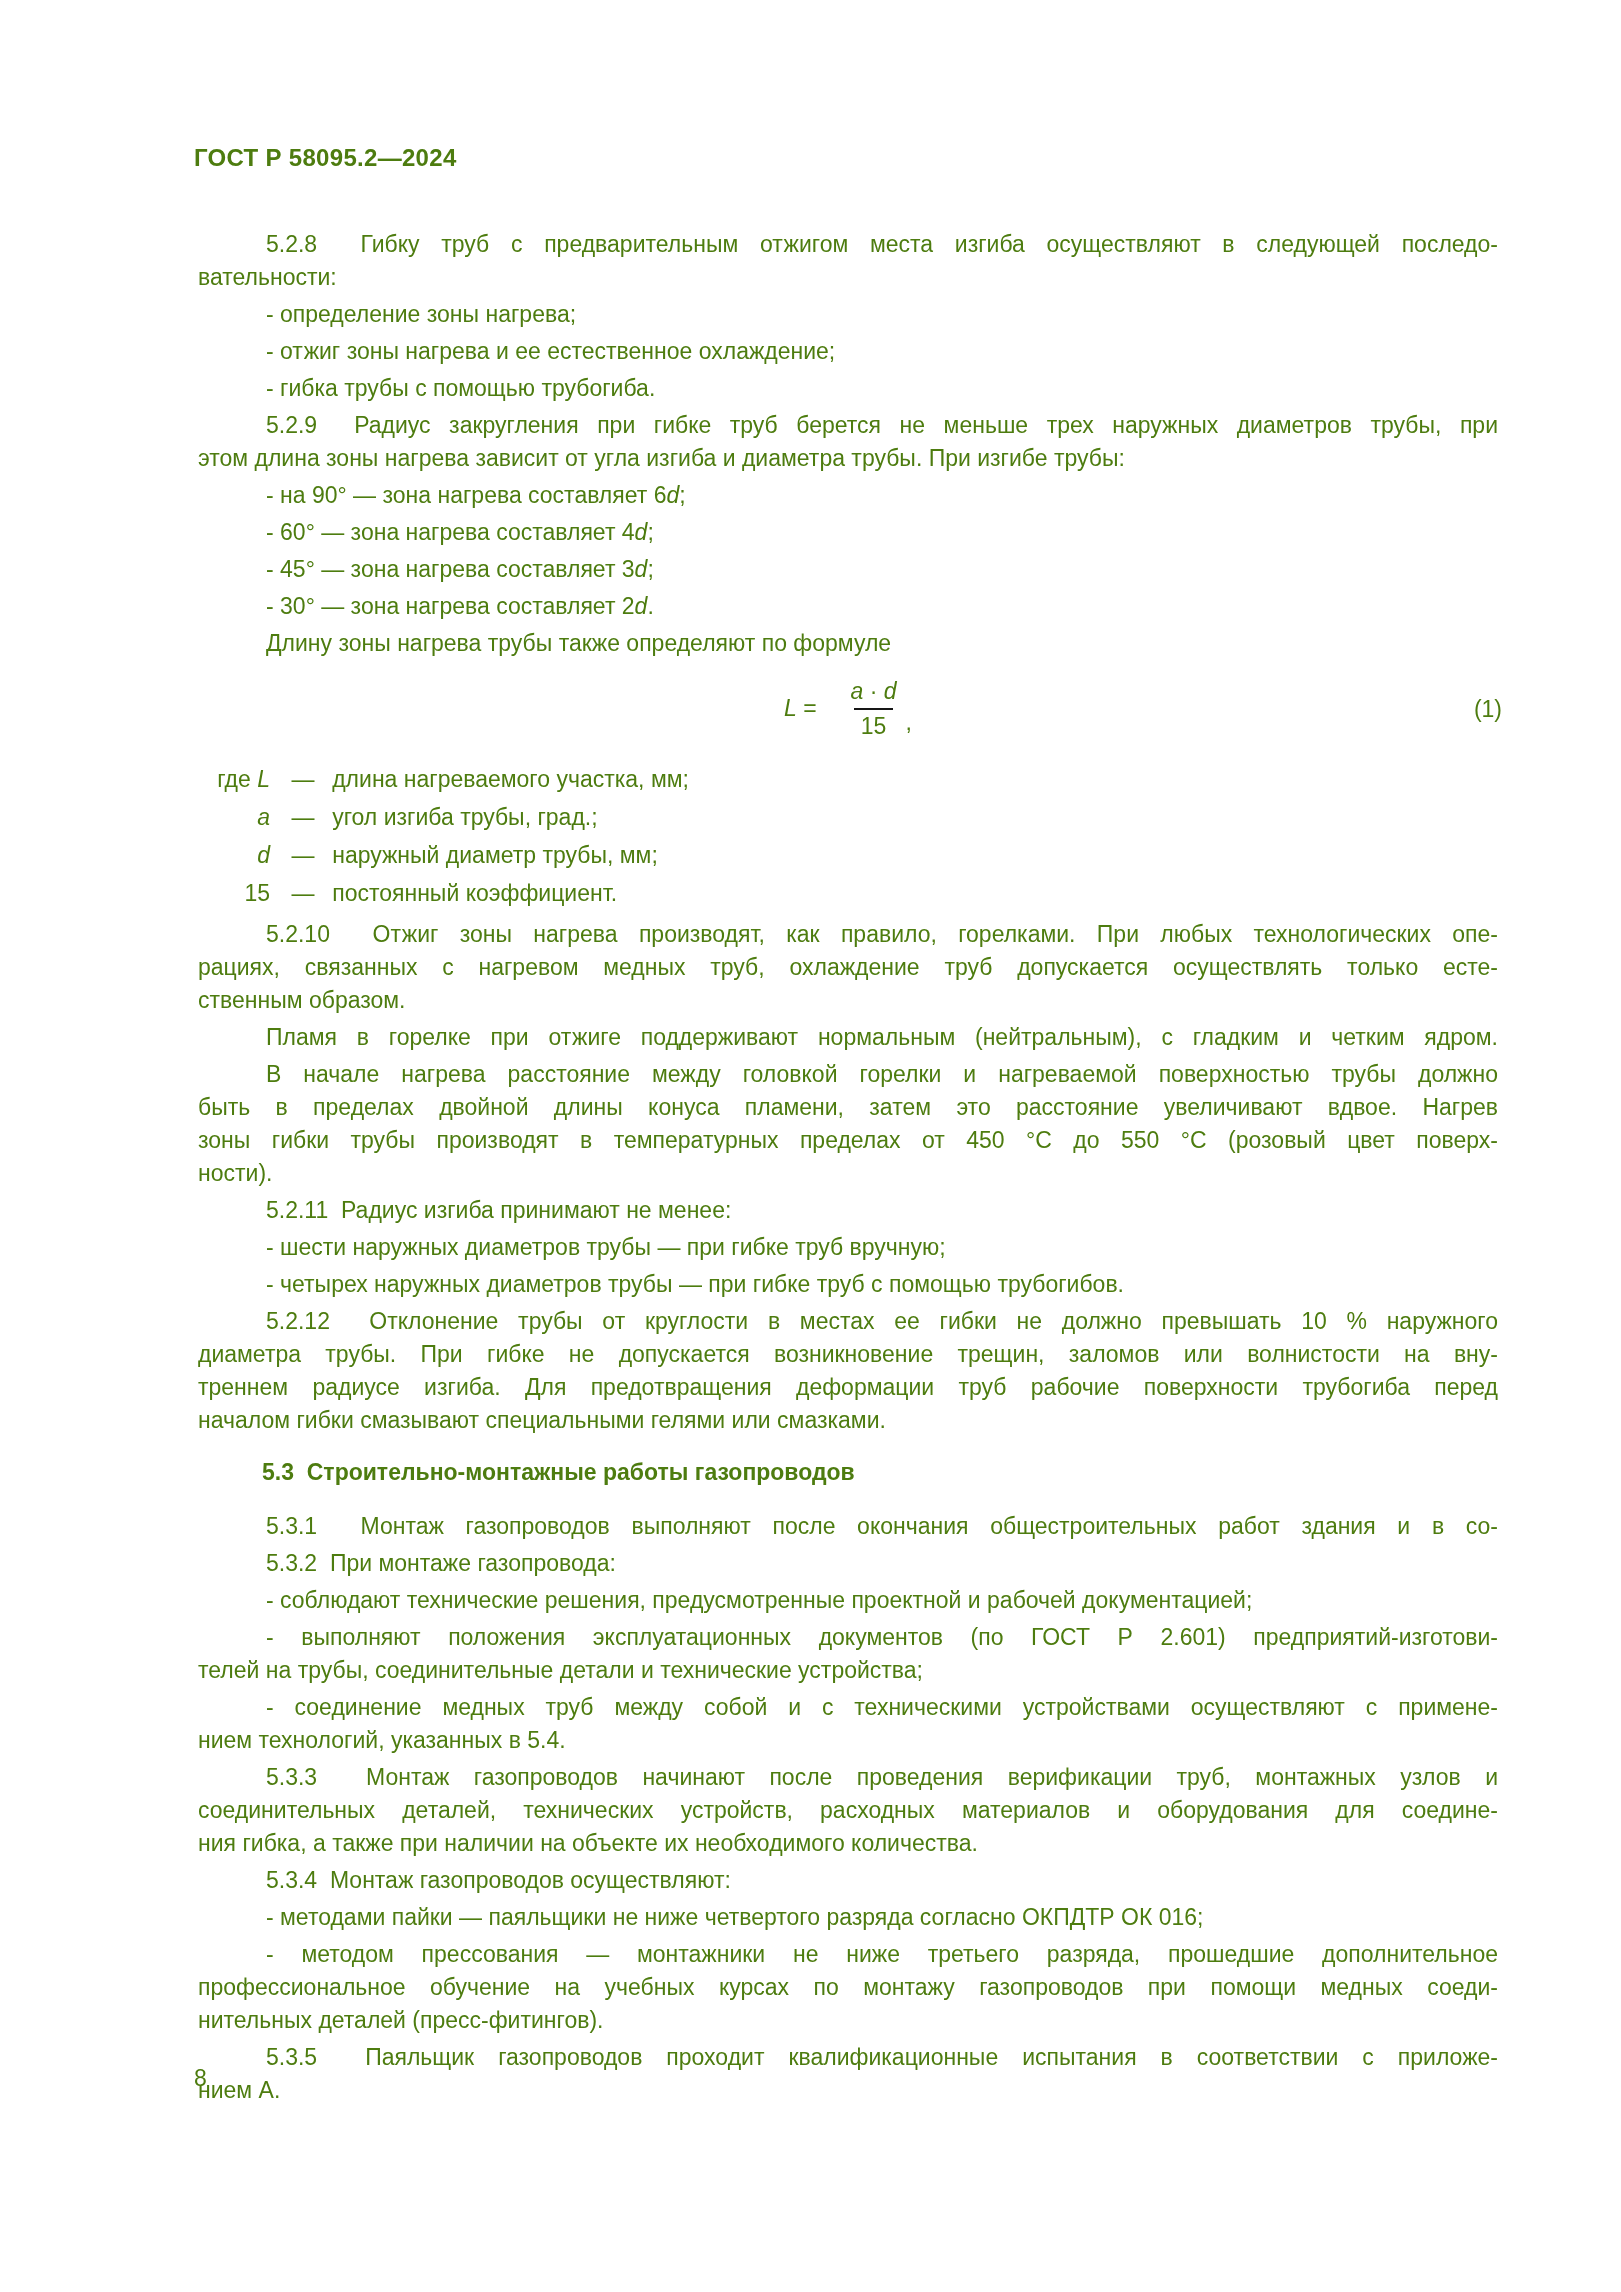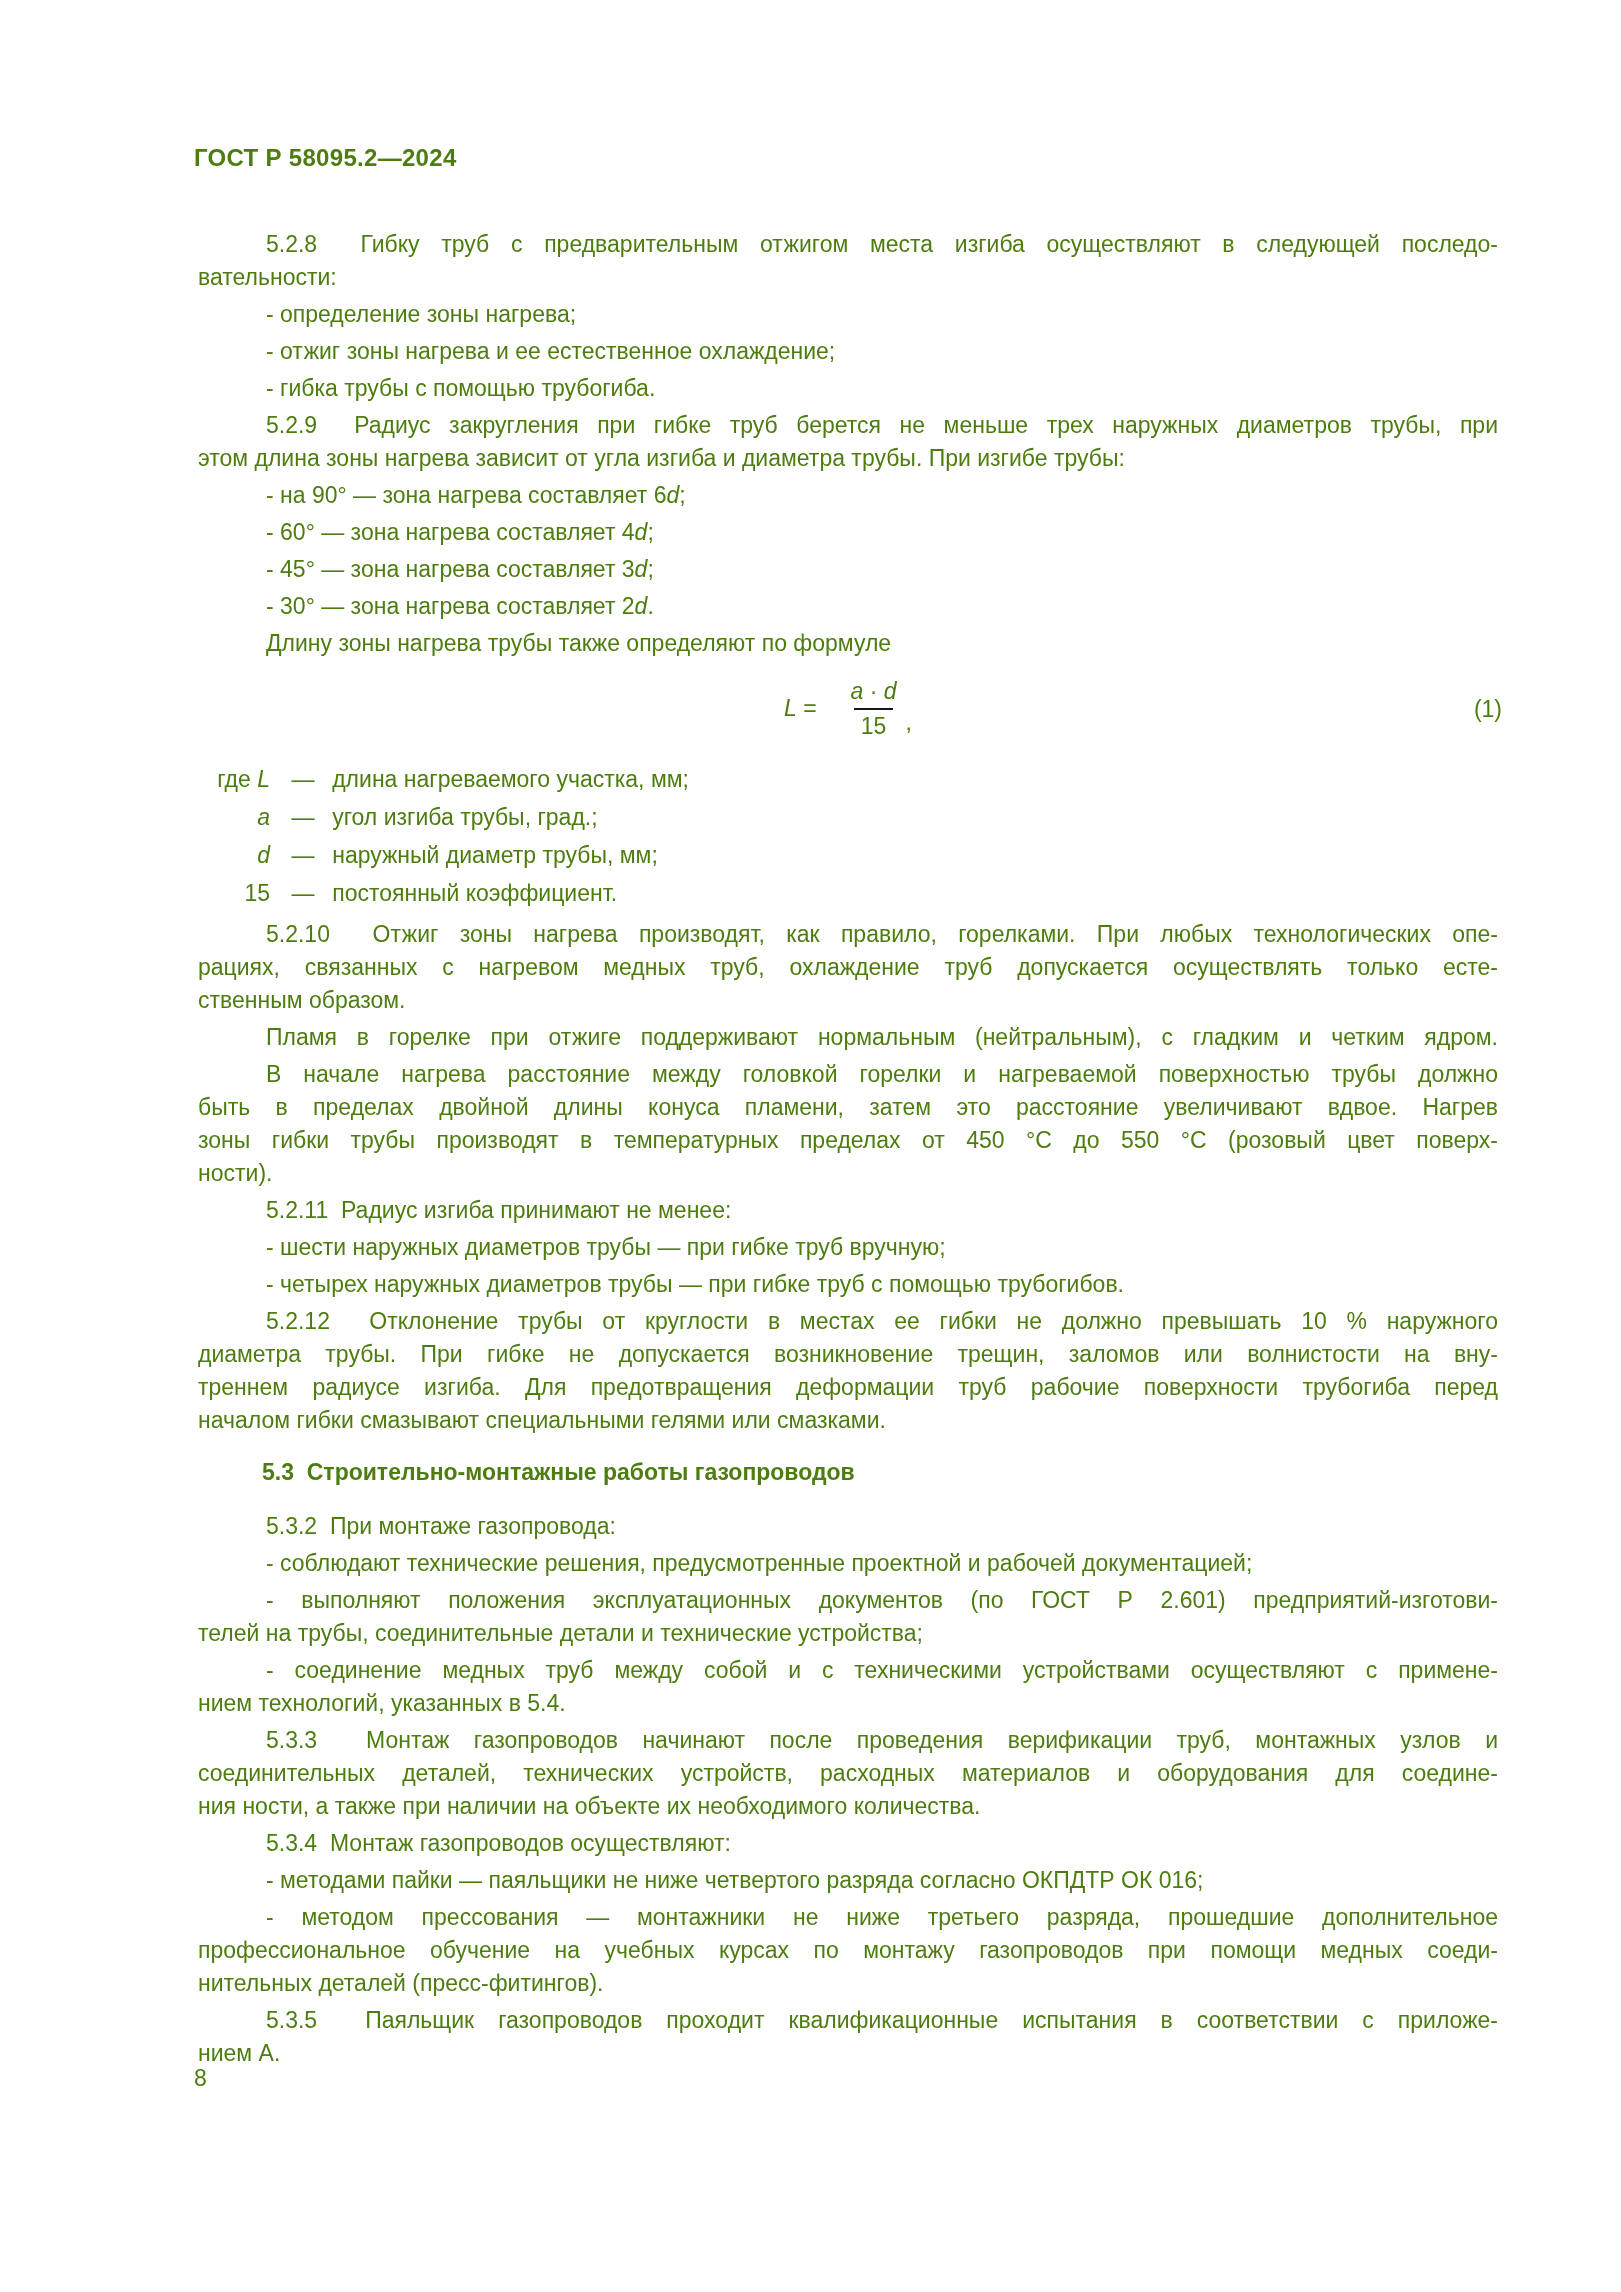--- a/index.html
+++ b/index.html
@@ -153,39 +153,40 @@
         <div class="line first last">- четырех наружных диаметров трубы — при гибке труб с помощью трубогибов.</div>
       </div>
       <div class="para">
         <div class="line first">5.2.12&nbsp; Отклонение трубы от круглости в местах ее гибки не должно превышать 10 % наружного</div>
         <div class="line">диаметра трубы. При гибке не допускается возникновение трещин, заломов или волнистости на вну-</div>
         <div class="line">треннем радиусе изгиба. Для предотвращения деформации труб рабочие поверхности трубогиба перед</div>
         <div class="line last">началом гибки смазывают специальными гелями или смазками.</div>
       </div>
       <div class="heading">5.3&nbsp; Строительно-монтажные работы газопроводов</div>
       <div class="para">
+        <div class="line first">5.3.1&nbsp; Монтаж газопроводов выполняют после окончания общестроительных работ здания и в со-</div>
       </div>
       <div class="para">
         <div class="line first last">5.3.2&nbsp; При монтаже газопровода:</div>
       </div>
       <div class="para">
         <div class="line first last">- соблюдают технические решения, предусмотренные проектной и рабочей документацией;</div>
       </div>
       <div class="para">
         <div class="line first">- выполняют положения эксплуатационных документов (по ГОСТ Р 2.601) предприятий-изготови-</div>
         <div class="line last">телей на трубы, соединительные детали и технические устройства;</div>
       </div>
       <div class="para">
         <div class="line first">- соединение медных труб между собой и с техническими устройствами осуществляют с примене-</div>
         <div class="line last">нием технологий, указанных в 5.4.</div>
       </div>
       <div class="para">
         <div class="line first">5.3.3&nbsp; Монтаж газопроводов начинают после проведения верификации труб, монтажных узлов и</div>
         <div class="line">соединительных деталей, технических устройств, расходных материалов и оборудования для соедине-</div>
-        <div class="line last">ния ности, а также при наличии на объекте их необходимого количества.</div>
+        <div class="line last">ния гибка, а также при наличии на объекте их необходимого количества.</div>
       </div>
       <div class="para">
         <div class="line first last">5.3.4&nbsp; Монтаж газопроводов осуществляют:</div>
       </div>
       <div class="para">
         <div class="line first last">- методами пайки — паяльщики не ниже четвертого разряда согласно ОКПДТР ОК 016;</div>
       </div>
       <div class="para">
         <div class="line first">- методом прессования — монтажники не ниже третьего разряда, прошедшие дополнительное</div>
         <div class="line">профессиональное обучение на учебных курсах по монтажу газопроводов при помощи медных соеди-</div>

